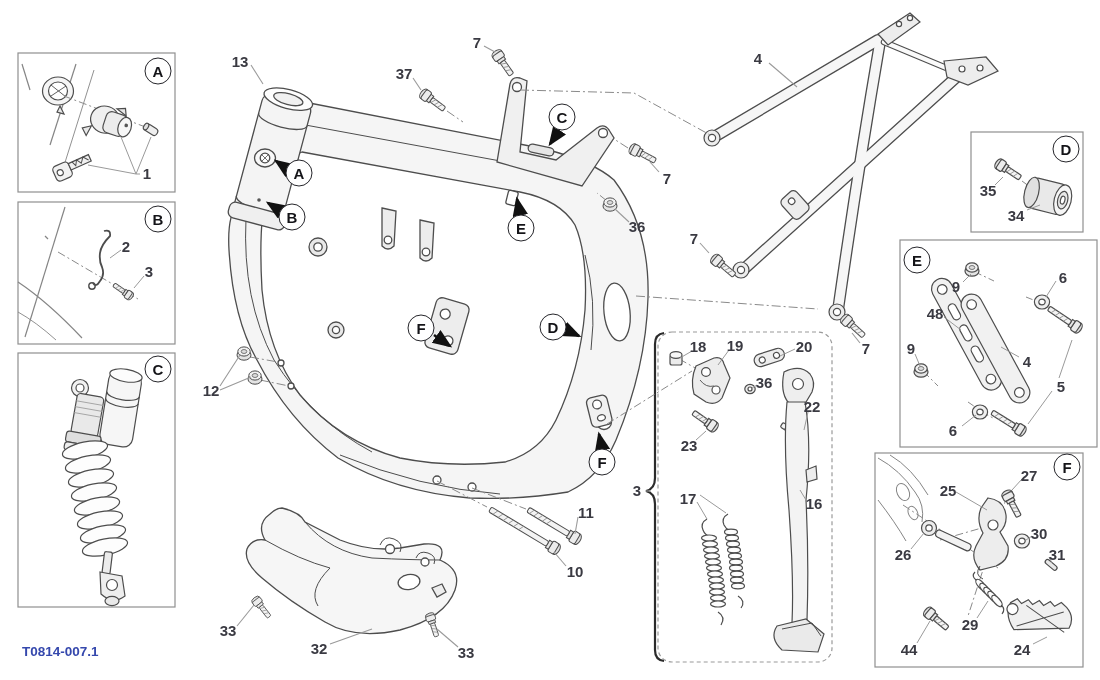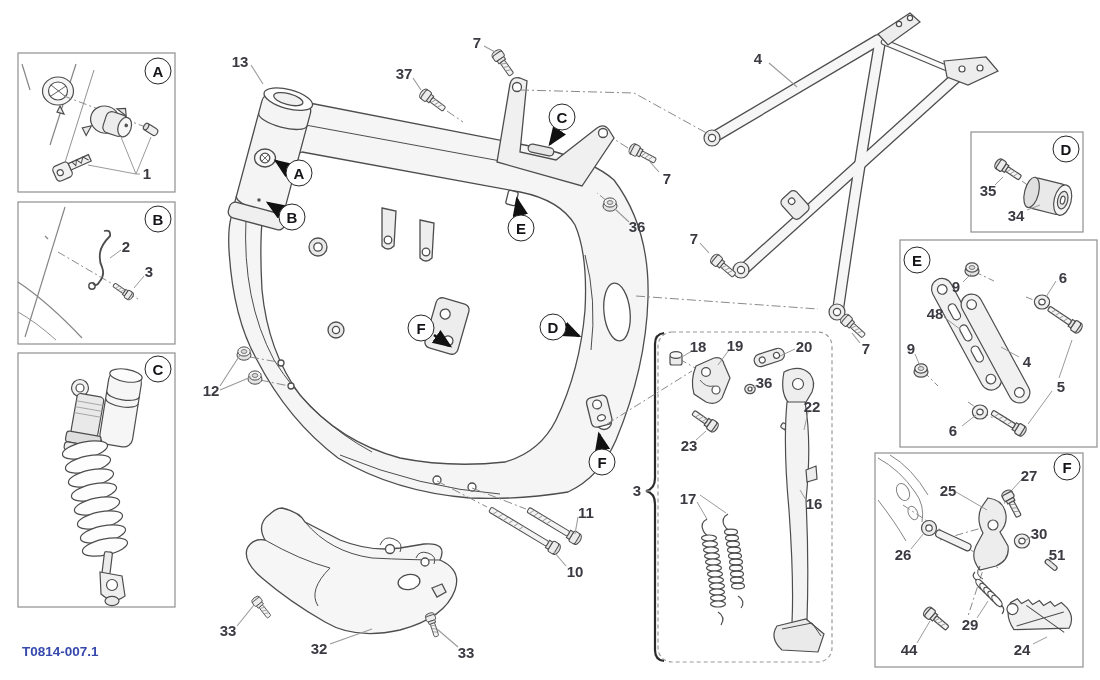--- a/index.html
+++ b/index.html
@@ -474,21 +474,21 @@
 <span class="num" style="left:956px;top:286px">9</span>
 <span class="num" style="left:1063px;top:277px">6</span>
 <span class="num" style="left:935px;top:313px">48</span>
 <span class="num" style="left:911px;top:348px">9</span>
 <span class="num" style="left:1027px;top:361px">4</span>
 <span class="num" style="left:1061px;top:386px">5</span>
 <span class="num" style="left:953px;top:430px">6</span>
 <span class="num" style="left:1029px;top:475px">27</span>
 <span class="num" style="left:948px;top:490px">25</span>
 <span class="num" style="left:1039px;top:533px">30</span>
-<span class="num" style="left:1057px;top:554px">51</span>
+<span class="num" style="left:1057px;top:554px">31</span>
 <span class="num" style="left:903px;top:554px">26</span>
 <span class="num" style="left:970px;top:624px">29</span>
 <span class="num" style="left:909px;top:649px">44</span>
 <span class="num" style="left:1022px;top:649px">24</span>
 
 <span class="cl" style="left:158px;top:71px">A</span>
 <span class="cl" style="left:158px;top:219px">B</span>
 <span class="cl" style="left:158px;top:369px">C</span>
 <span class="cl" style="left:1066px;top:149px">D</span>
 <span class="cl" style="left:917px;top:260px">E</span>

